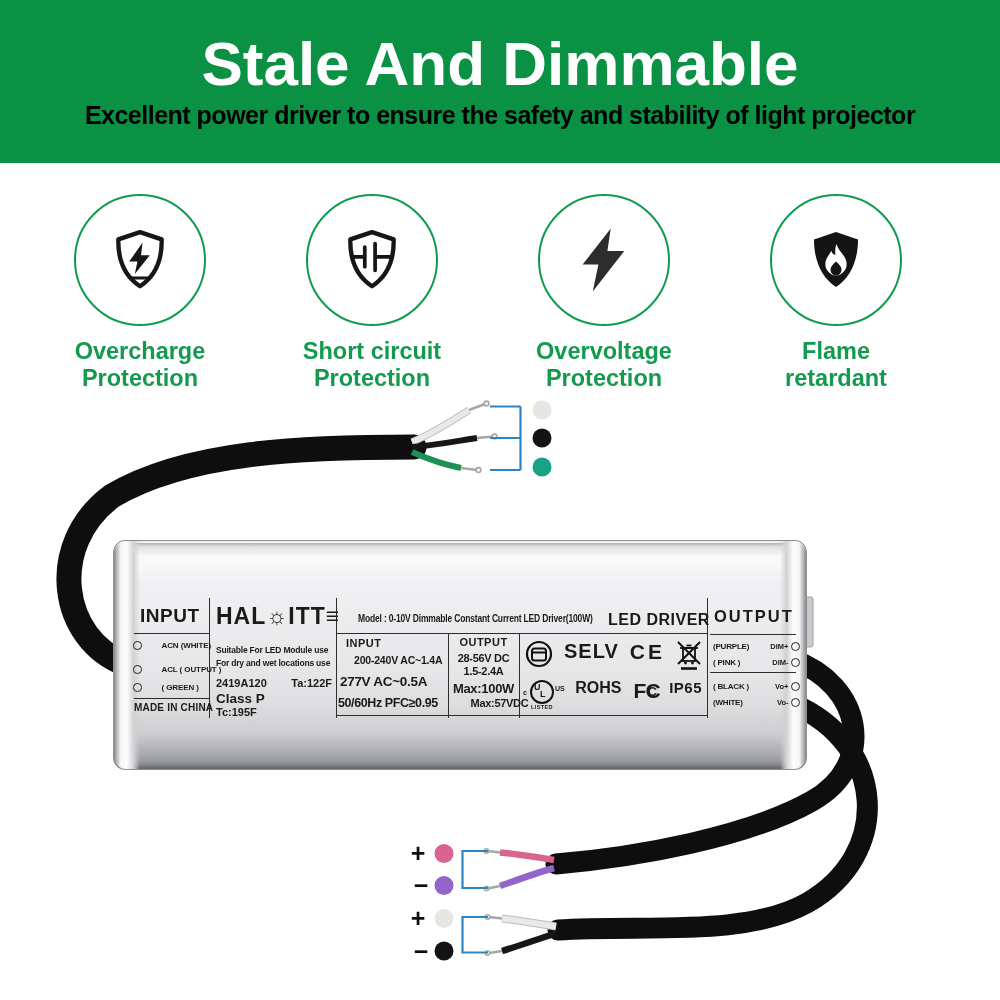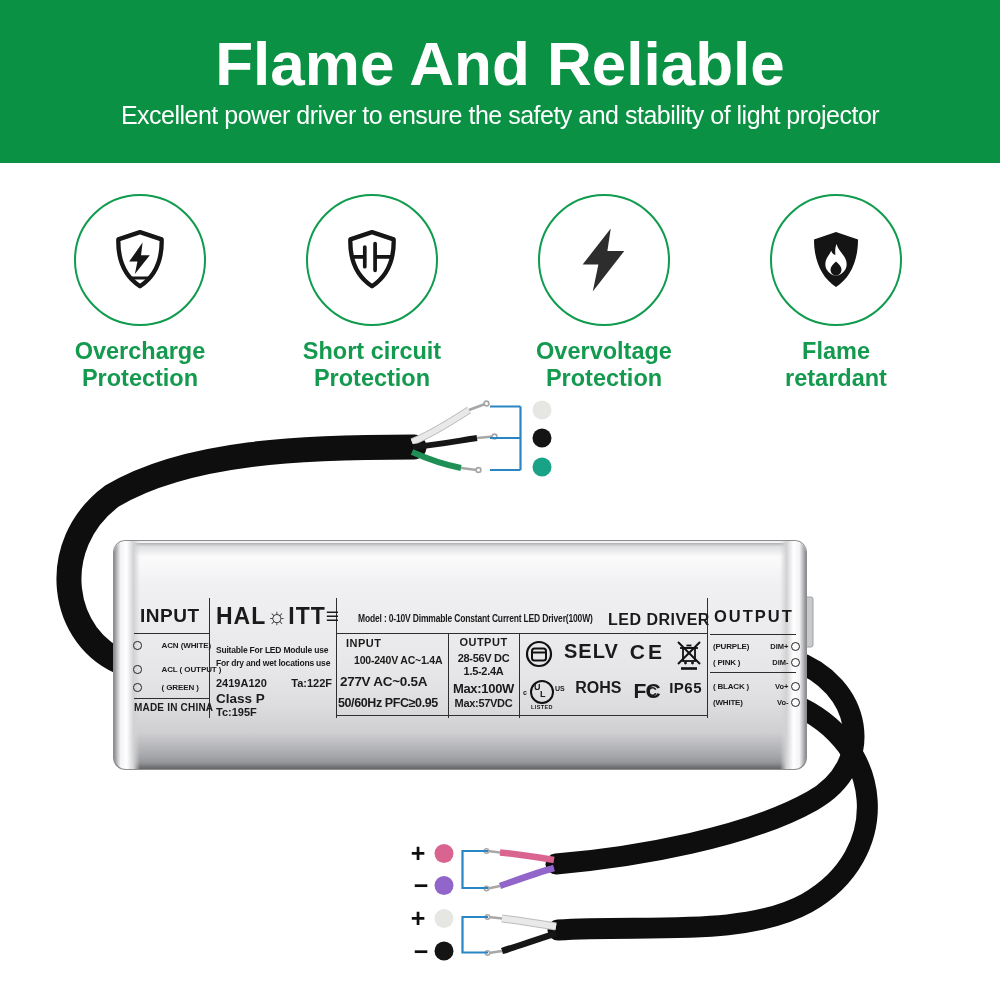--- a/index.html
+++ b/index.html
@@ -3,21 +3,21 @@
 <meta charset="utf-8">
 <style>
   html,body{margin:0;padding:0;background:#fff;}
   .stage{position:relative;width:1000px;height:1000px;background:#ffffff;overflow:hidden;
          font-family:"Liberation Sans", sans-serif;}
 
   
   .banner{position:absolute;left:0;top:0;width:1000px;height:163px;background:#0a9143;
           display:flex;flex-direction:column;align-items:center;justify-content:center;gap:6px;}
   .banner-title{color:#fff;font-size:62px;font-weight:bold;letter-spacing:0;line-height:1;}
-  .banner-sub{color:#ffffff;font-size:25px;font-weight:normal;letter-spacing:-0.5px;}
+  .banner-sub{color:#000000;font-size:25px;font-weight:bold;letter-spacing:-0.5px;}
 
   
   .feature{position:absolute;top:194px;width:220px;display:flex;flex-direction:column;align-items:center;}
   .fcircle{width:128px;height:128px;border:2.5px solid #0f9b4d;border-radius:50%;
            display:flex;align-items:center;justify-content:center;background:#fff;}
   .flabel{margin-top:12px;text-align:center;color:#149a4f;font-size:23.5px;font-weight:bold;line-height:27px;}
 
   
   .driver{position:absolute;left:113px;top:540px;width:694px;height:230px;border-radius:12px;
           border:1px solid #8d8e91;box-sizing:border-box;z-index:2;color:#1a1a1a;
@@ -49,21 +49,21 @@
 
   .specin-h{position:absolute;left:232px;top:96px;font-size:11px;font-weight:bold;letter-spacing:.5px;}
   .specin-1{position:absolute;left:240px;top:113px;font-size:10.5px;font-weight:bold;letter-spacing:-0.2px;white-space:nowrap;}
   .specin-2{position:absolute;left:226px;top:133px;font-size:13.5px;font-weight:bold;letter-spacing:-0.3px;white-space:nowrap;}
   .specin-3{position:absolute;left:224px;top:155px;font-size:12.5px;font-weight:bold;letter-spacing:-0.4px;white-space:nowrap;}
   .specout{position:absolute;left:334px;width:71px;text-align:center;white-space:nowrap;}
   .so-h{top:95px;font-size:11px;font-weight:bold;letter-spacing:.5px;}
   .so-1{top:111px;font-size:11px;font-weight:bold;letter-spacing:-0.3px;}
   .so-2{top:124px;font-size:11px;font-weight:bold;letter-spacing:-0.3px;}
   .so-3{top:140px;font-size:13px;font-weight:bold;letter-spacing:-0.3px;}
-  .so-4{top:156px;font-size:11px;font-weight:bold;letter-spacing:-0.3px;}
+  .so-4{top:156px;font-size:11px;font-weight:bold;letter-spacing:-0.3px;padding-left:16px;}
 
   .certs{position:absolute;left:408px;top:94px;width:183px;height:82px;display:flex;flex-direction:column;justify-content:space-around;}
   .certrow{display:flex;align-items:flex-start;justify-content:space-between;padding:0 3px;}
   .selv{font-size:20px;font-weight:bold;letter-spacing:1px;}
   .ce{font-size:21px;font-weight:bold;letter-spacing:3px;}
   .rohs{font-size:16px;font-weight:bold;letter-spacing:0px;}
   .ip{font-size:15px;font-weight:bold;letter-spacing:.5px;}
   .fcc{display:flex;align-items:center;font-weight:800;}
   .fcc-f{font-size:21px;}
   .fcc-c1{font-size:21px;margin-left:-1px;}
@@ -86,21 +86,21 @@
   
   .wire-layer{position:absolute;left:0;top:0;z-index:1;}
   .sign{position:absolute;width:22px;text-align:center;font-size:25px;font-weight:bold;color:#0e0e0e;line-height:24px;z-index:3;}
 </style>
 </head>
 <body>
 
 <div class="stage">
 
   <div class="banner">
-    <div class="banner-title">Flame And Reliable</div>
+    <div class="banner-title">Stale And Dimmable</div>
     <div class="banner-sub">Excellent power driver to ensure the safety and stability of light projector</div>
   </div>
 
   <div class="feature" style="left:30px">
     <div class="fcircle">
       <svg width="66" height="66" viewBox="0 0 64 64">
         <path d="M32 5 L53 12 C53.5 31 47 47.5 32 57.5 C17 47.5 10.5 31 11 12 Z" fill="none" stroke="#161616" stroke-width="4.2" stroke-linejoin="round"></path>
         <path d="M34.5 15 L21.5 33.5 L29.5 33.5 L27 45.5 L41.5 27.5 L33 27.5 Z" fill="#161616"></path>
         <line x1="24.5" y1="49.5" x2="39.5" y2="49.5" stroke="#161616" stroke-width="3" stroke-linecap="round"></line>
       </svg>
@@ -244,21 +244,21 @@
       <span class="classp">Class P</span>
       <span class="code">Tc:195F</span>
     </div>
 
     <div class="model">Model : 0-10V Dimmable Constant Current LED Driver(100W)</div>
     <div class="ledtype">LED DRIVER</div>
     <div class="dline" style="left:222px;top:92px;width:371px"></div>
     <div class="dline" style="left:222px;top:174px;width:371px"></div>
 
     <div class="specin-h">INPUT</div>
-    <div class="specin-1">100-240V AC~1.4A</div>
+    <div class="specin-1">200-240V AC~1.4A</div>
     <div class="specin-2">277V AC~0.5A</div>
     <div class="specin-3">50/60Hz PFC≥0.95</div>
 
     <div class="specout so-h">OUTPUT</div>
     <div class="specout so-1">28-56V DC</div>
     <div class="specout so-2">1.5-2.4A</div>
     <div class="specout so-3">Max:100W</div>
     <div class="specout so-4">Max:57VDC</div>
 
     <div class="certs">

